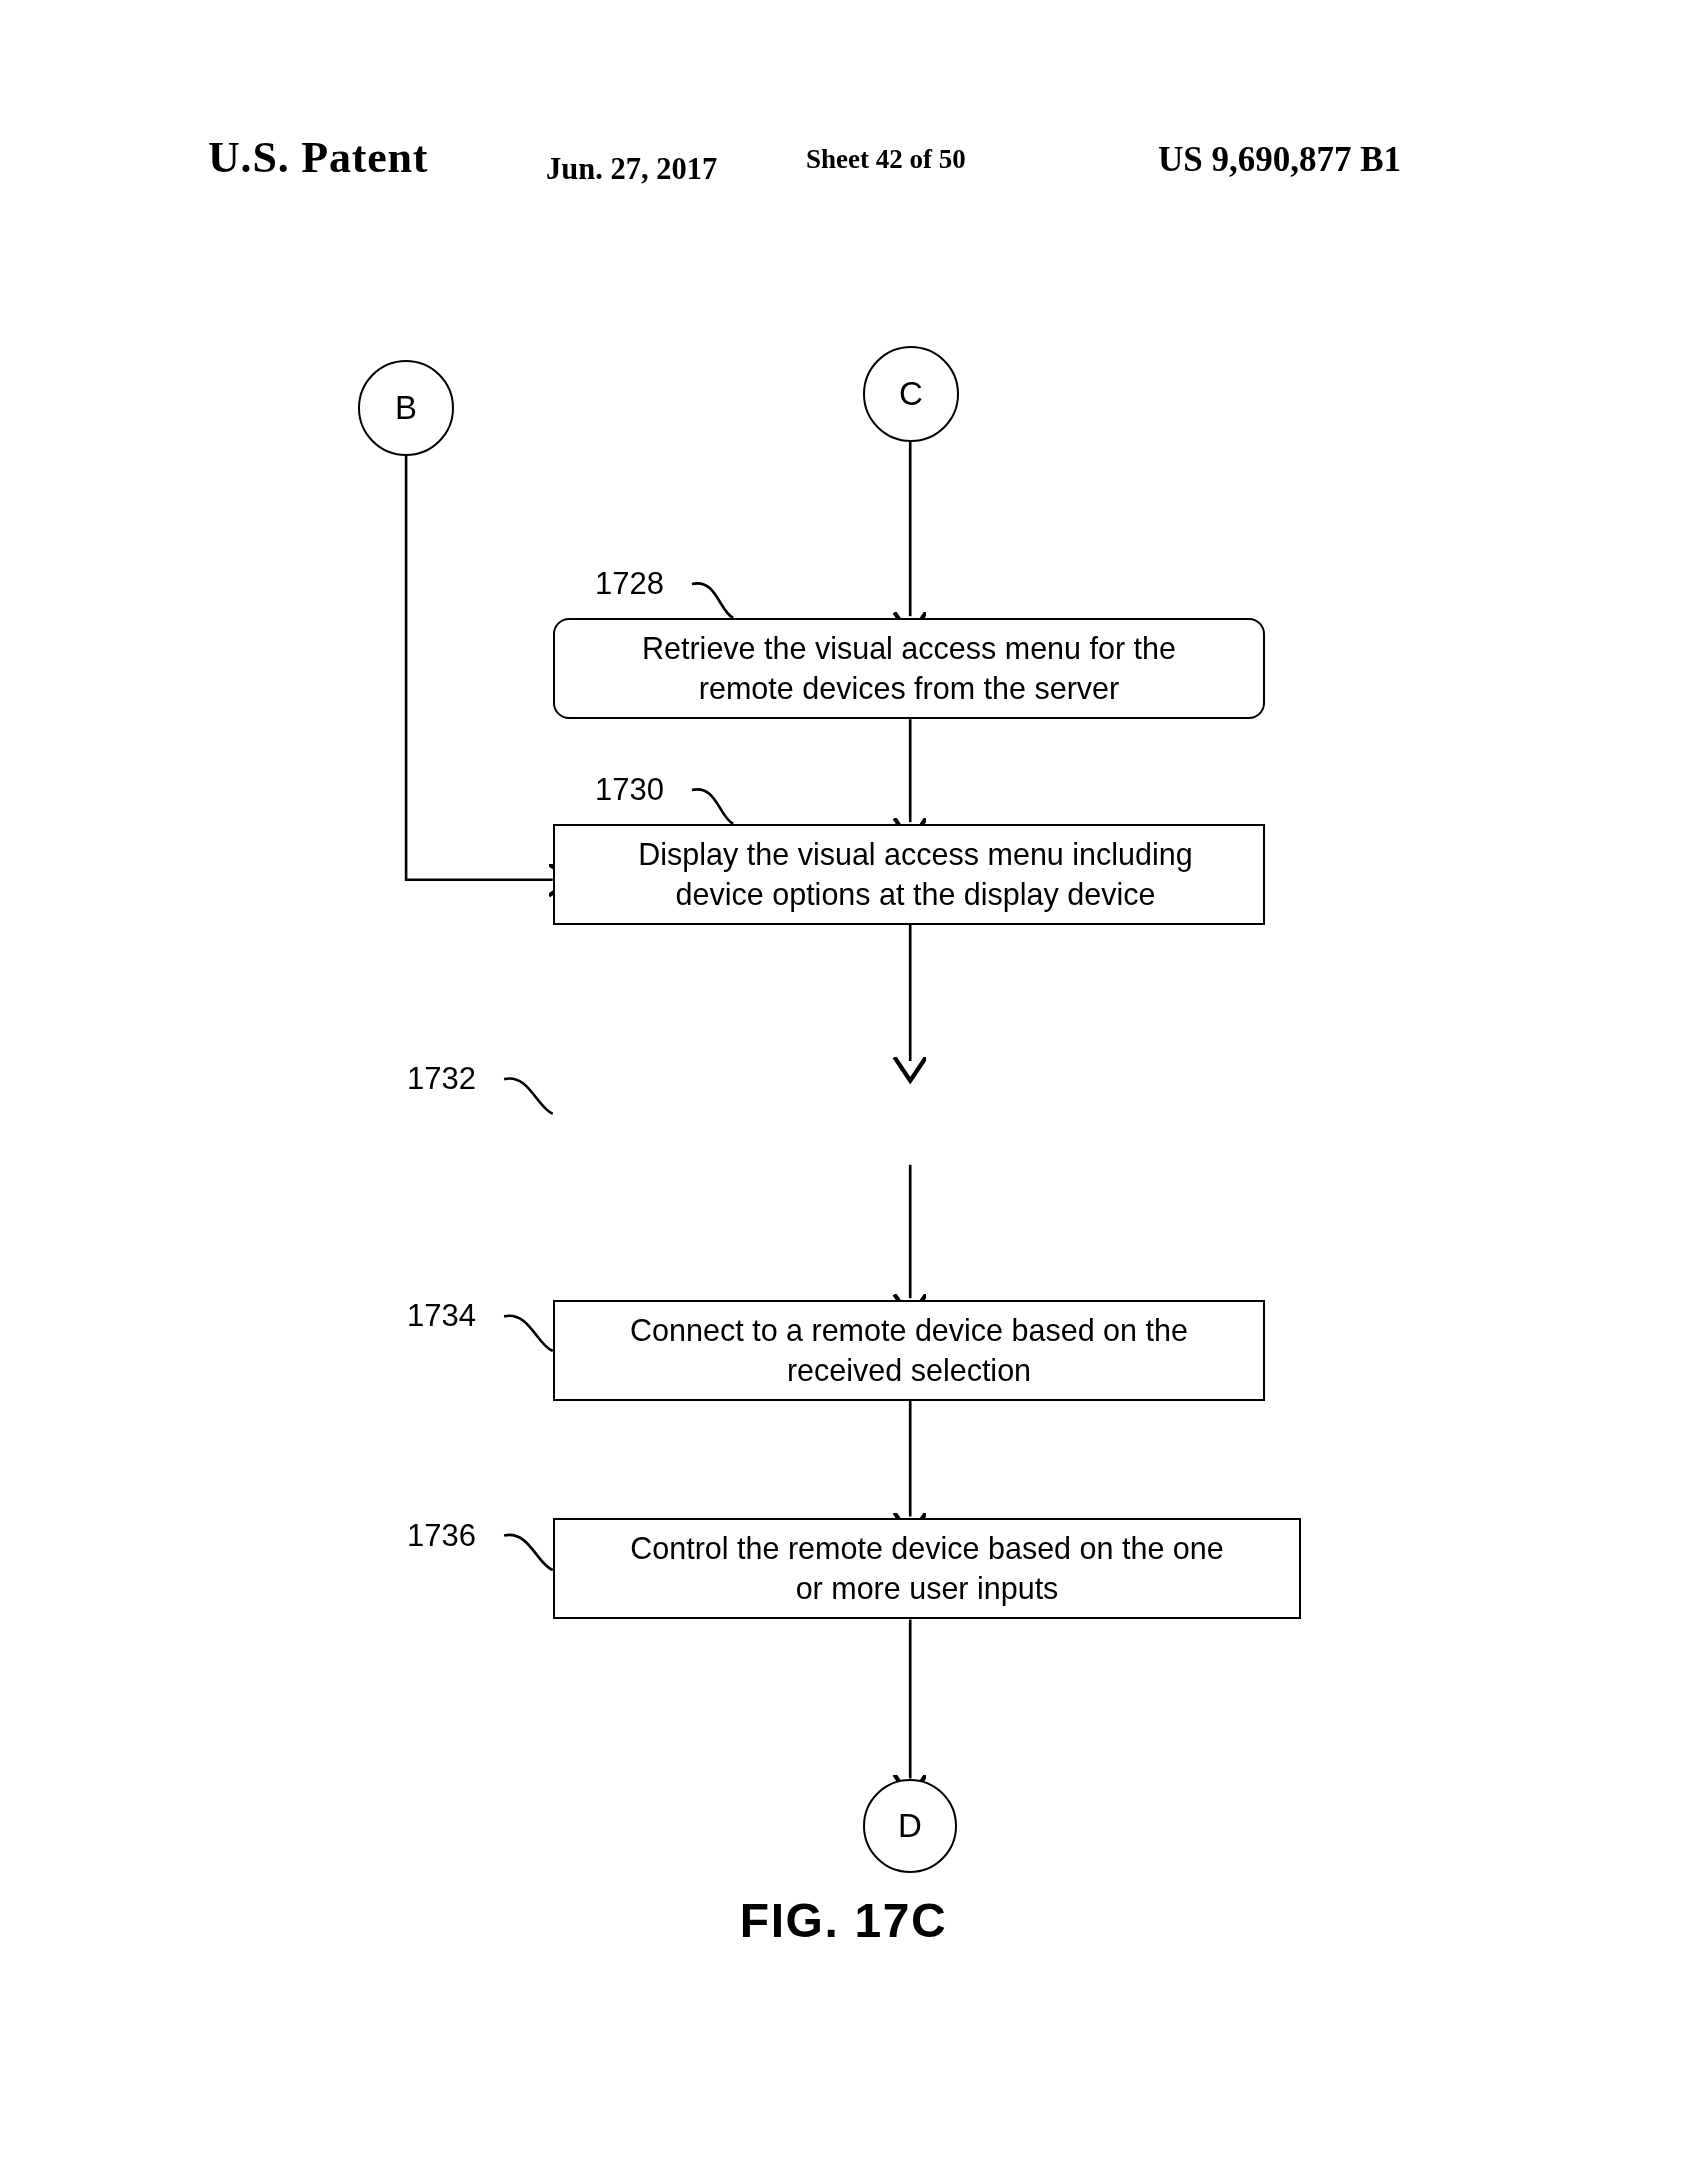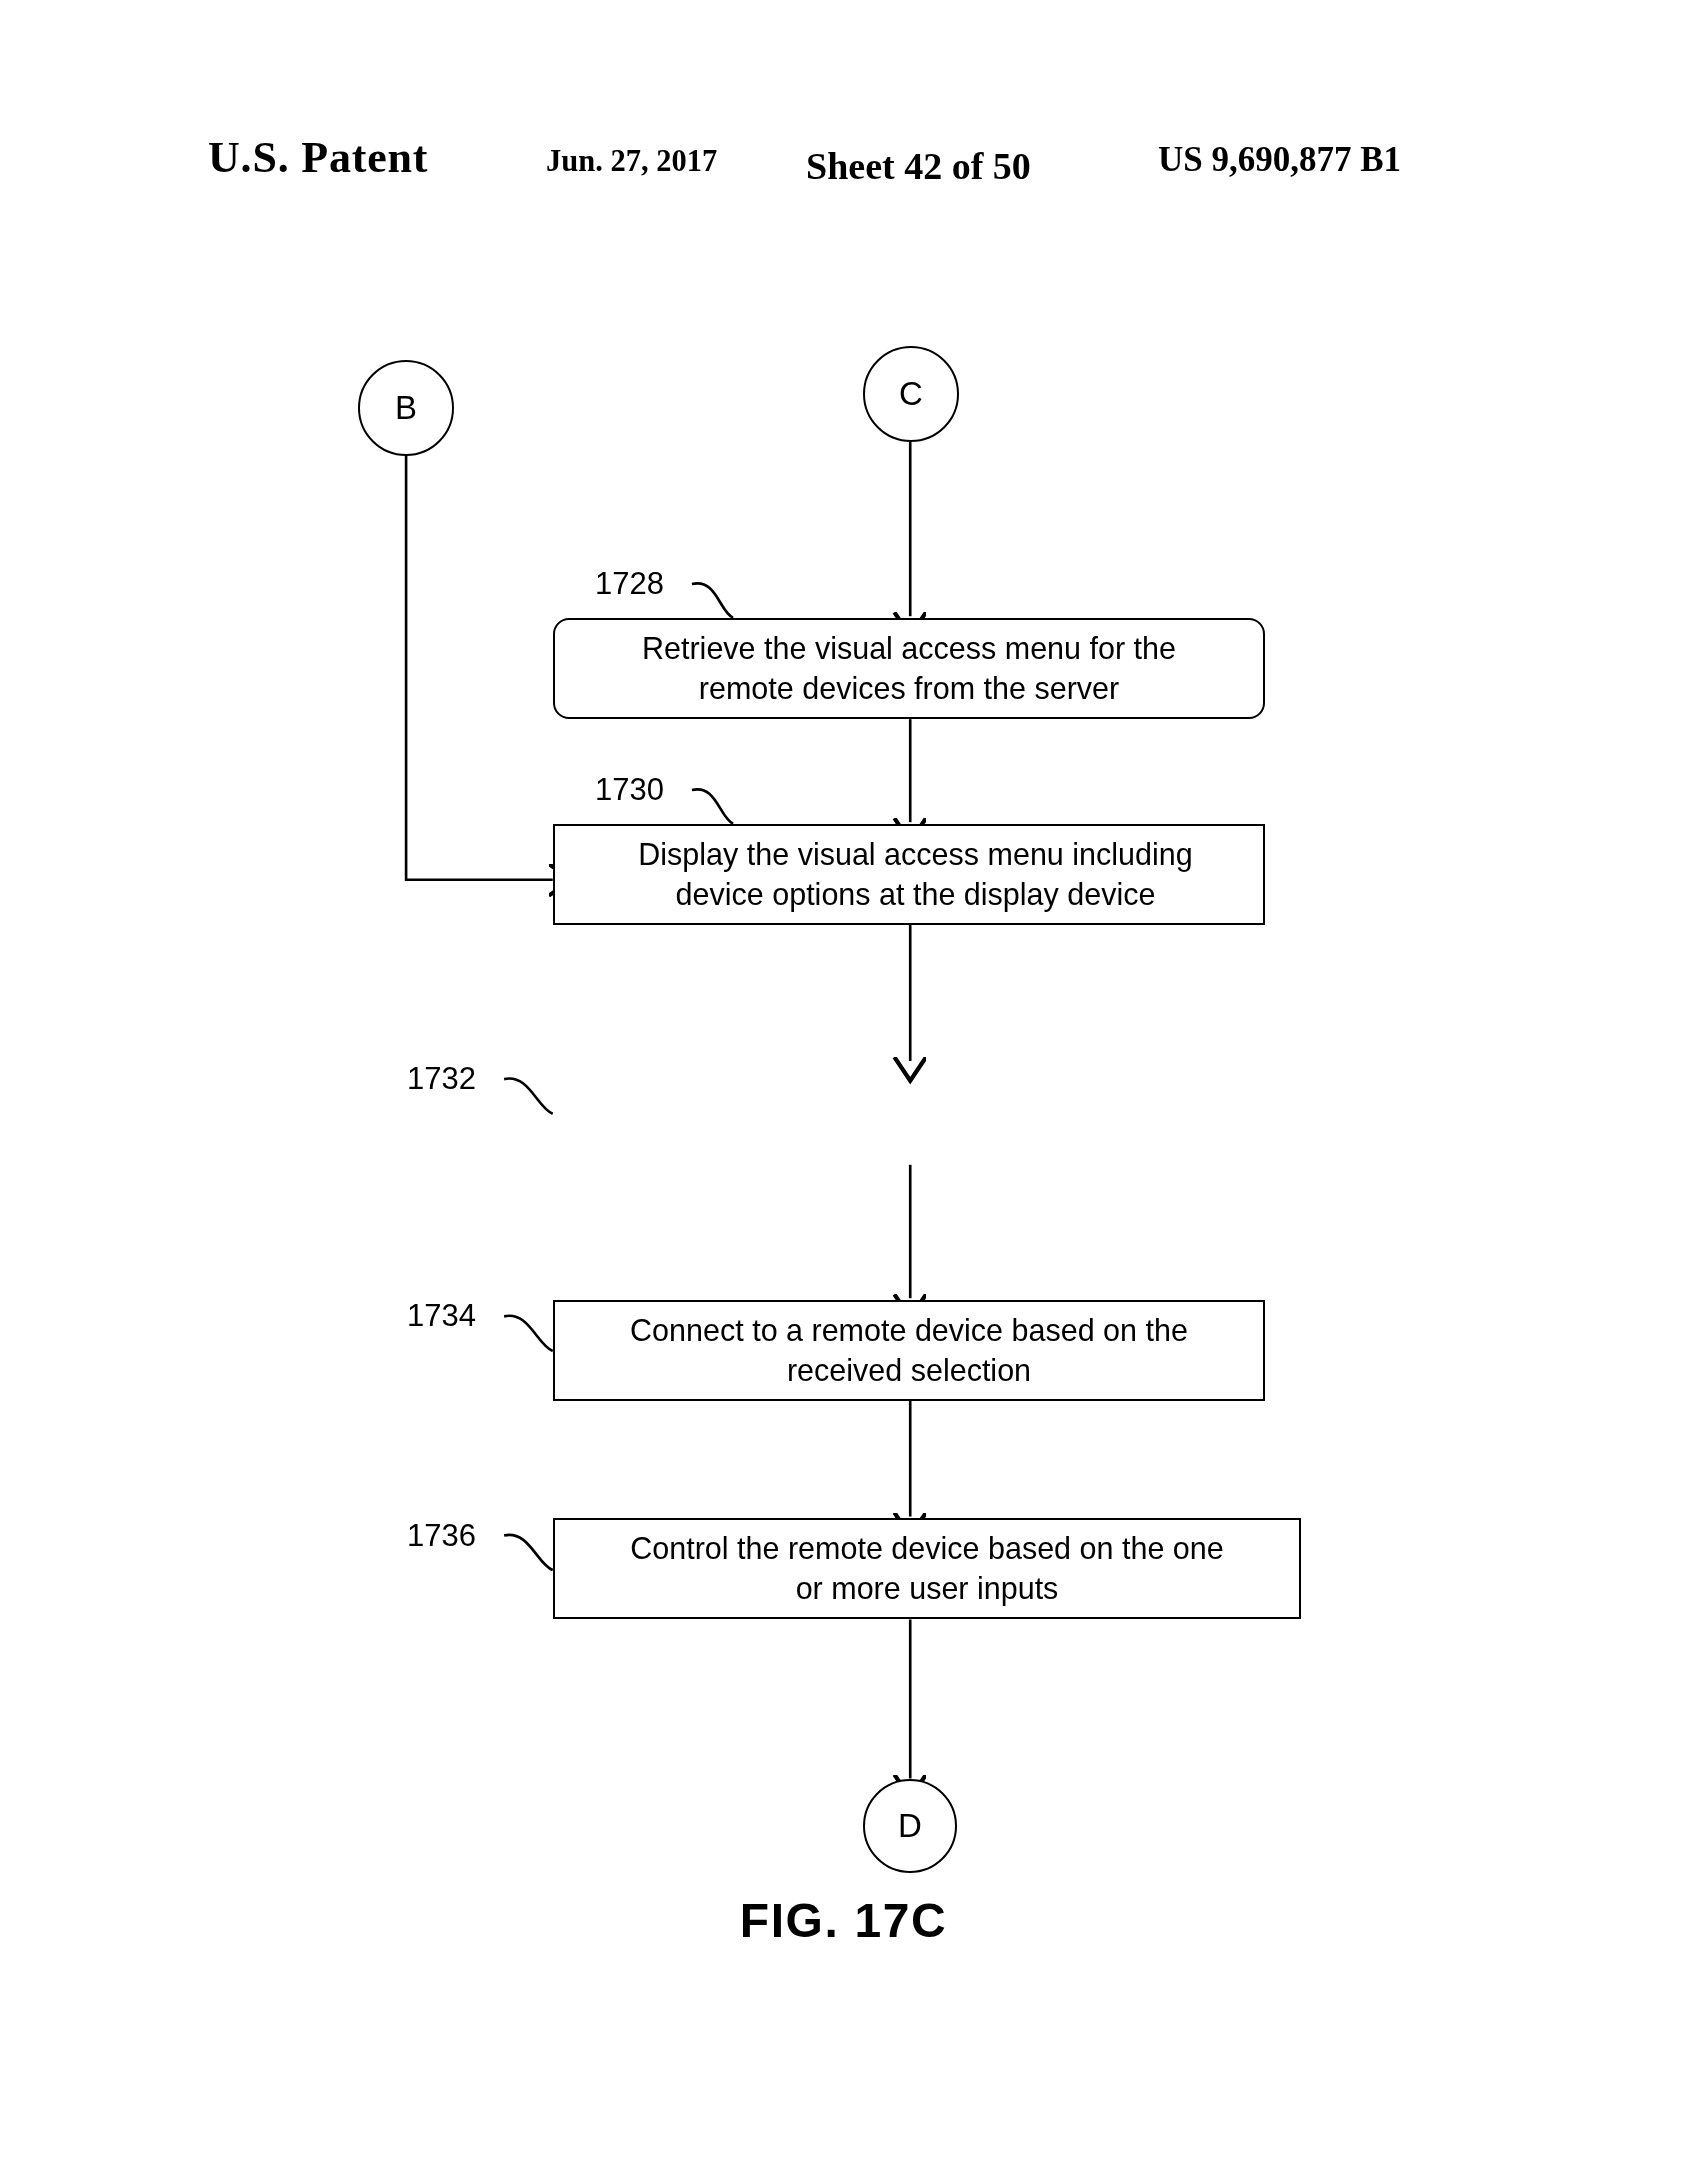--- a/index.html
+++ b/index.html
@@ -33,27 +33,27 @@
     white-space: nowrap;
   }
   #hdr-uspatent {
     left: 208px;
     top: 132px;
     font-size: 44px;
     letter-spacing: 0.8px;
   }
   #hdr-date {
     left: 546px;
-    top: 144px;
+    top: 152px;
     font-size: 30.5px;
   }
   #hdr-sheet {
     left: 806px;
     top: 144px;
-    font-size: 38px;
+    font-size: 27px;
   }
   #hdr-number {
     left: 1158px;
     top: 140px;
     font-size: 35px;
   }
 
   
   #figure-canvas {
     position: absolute;

